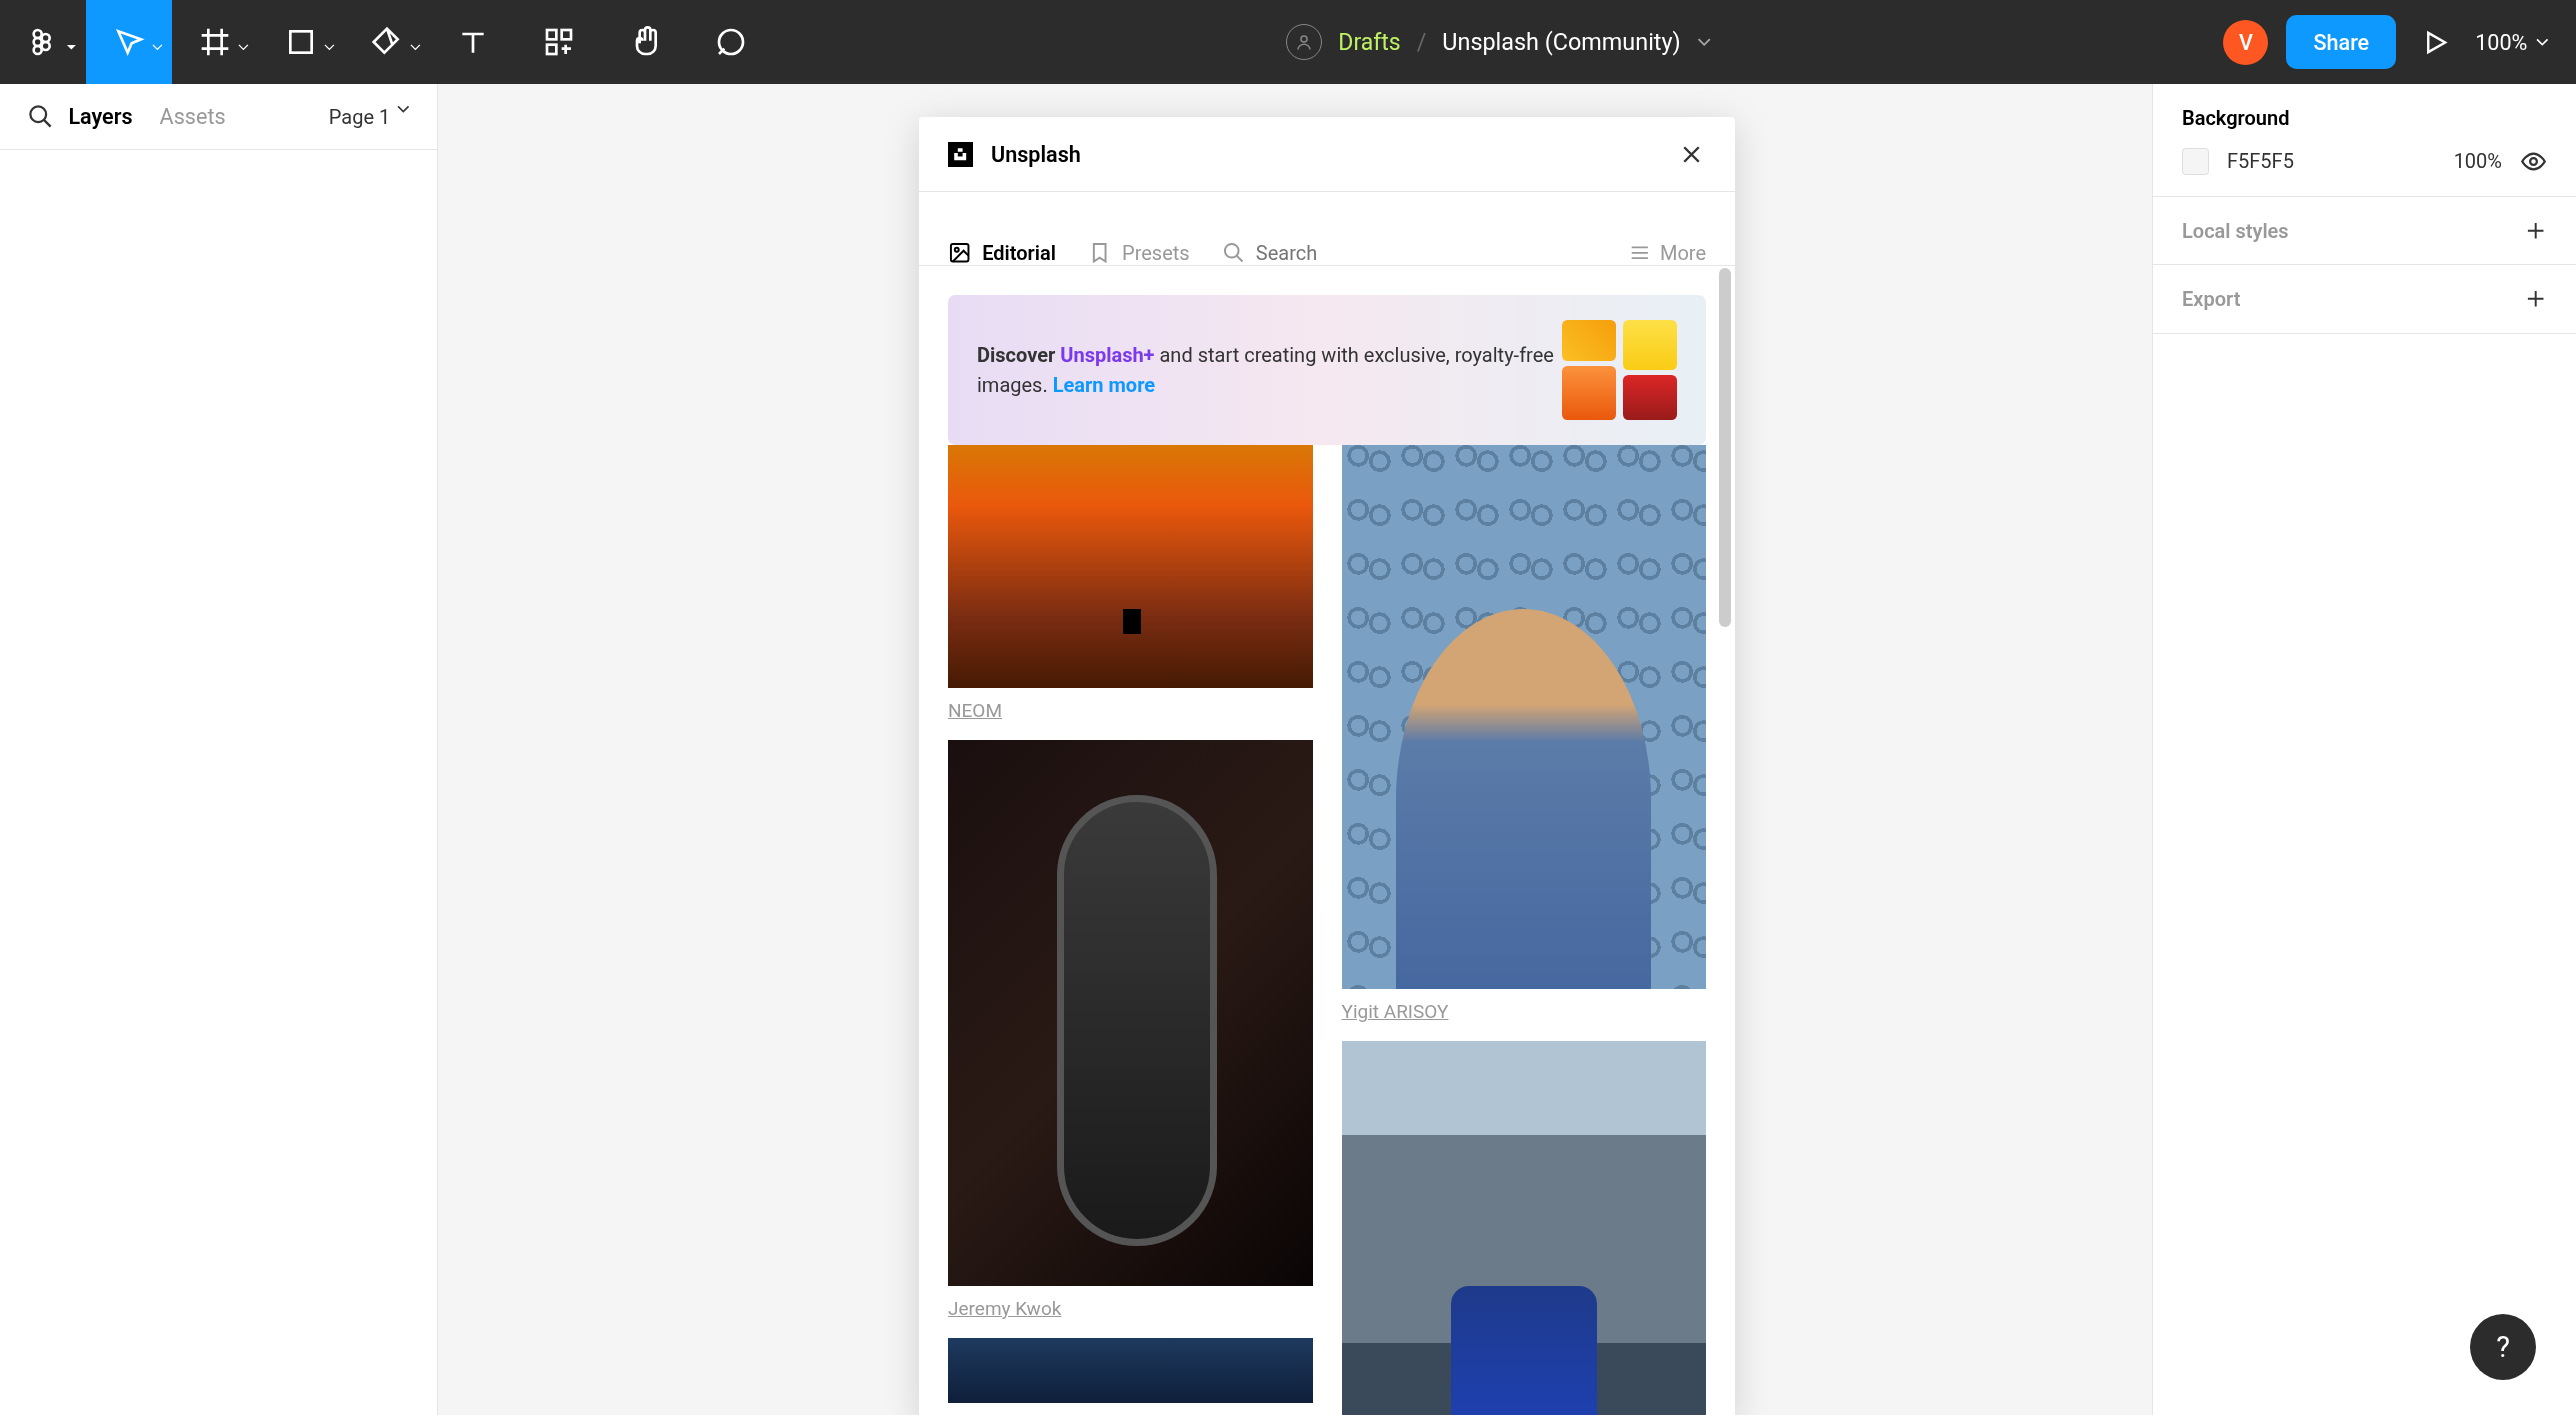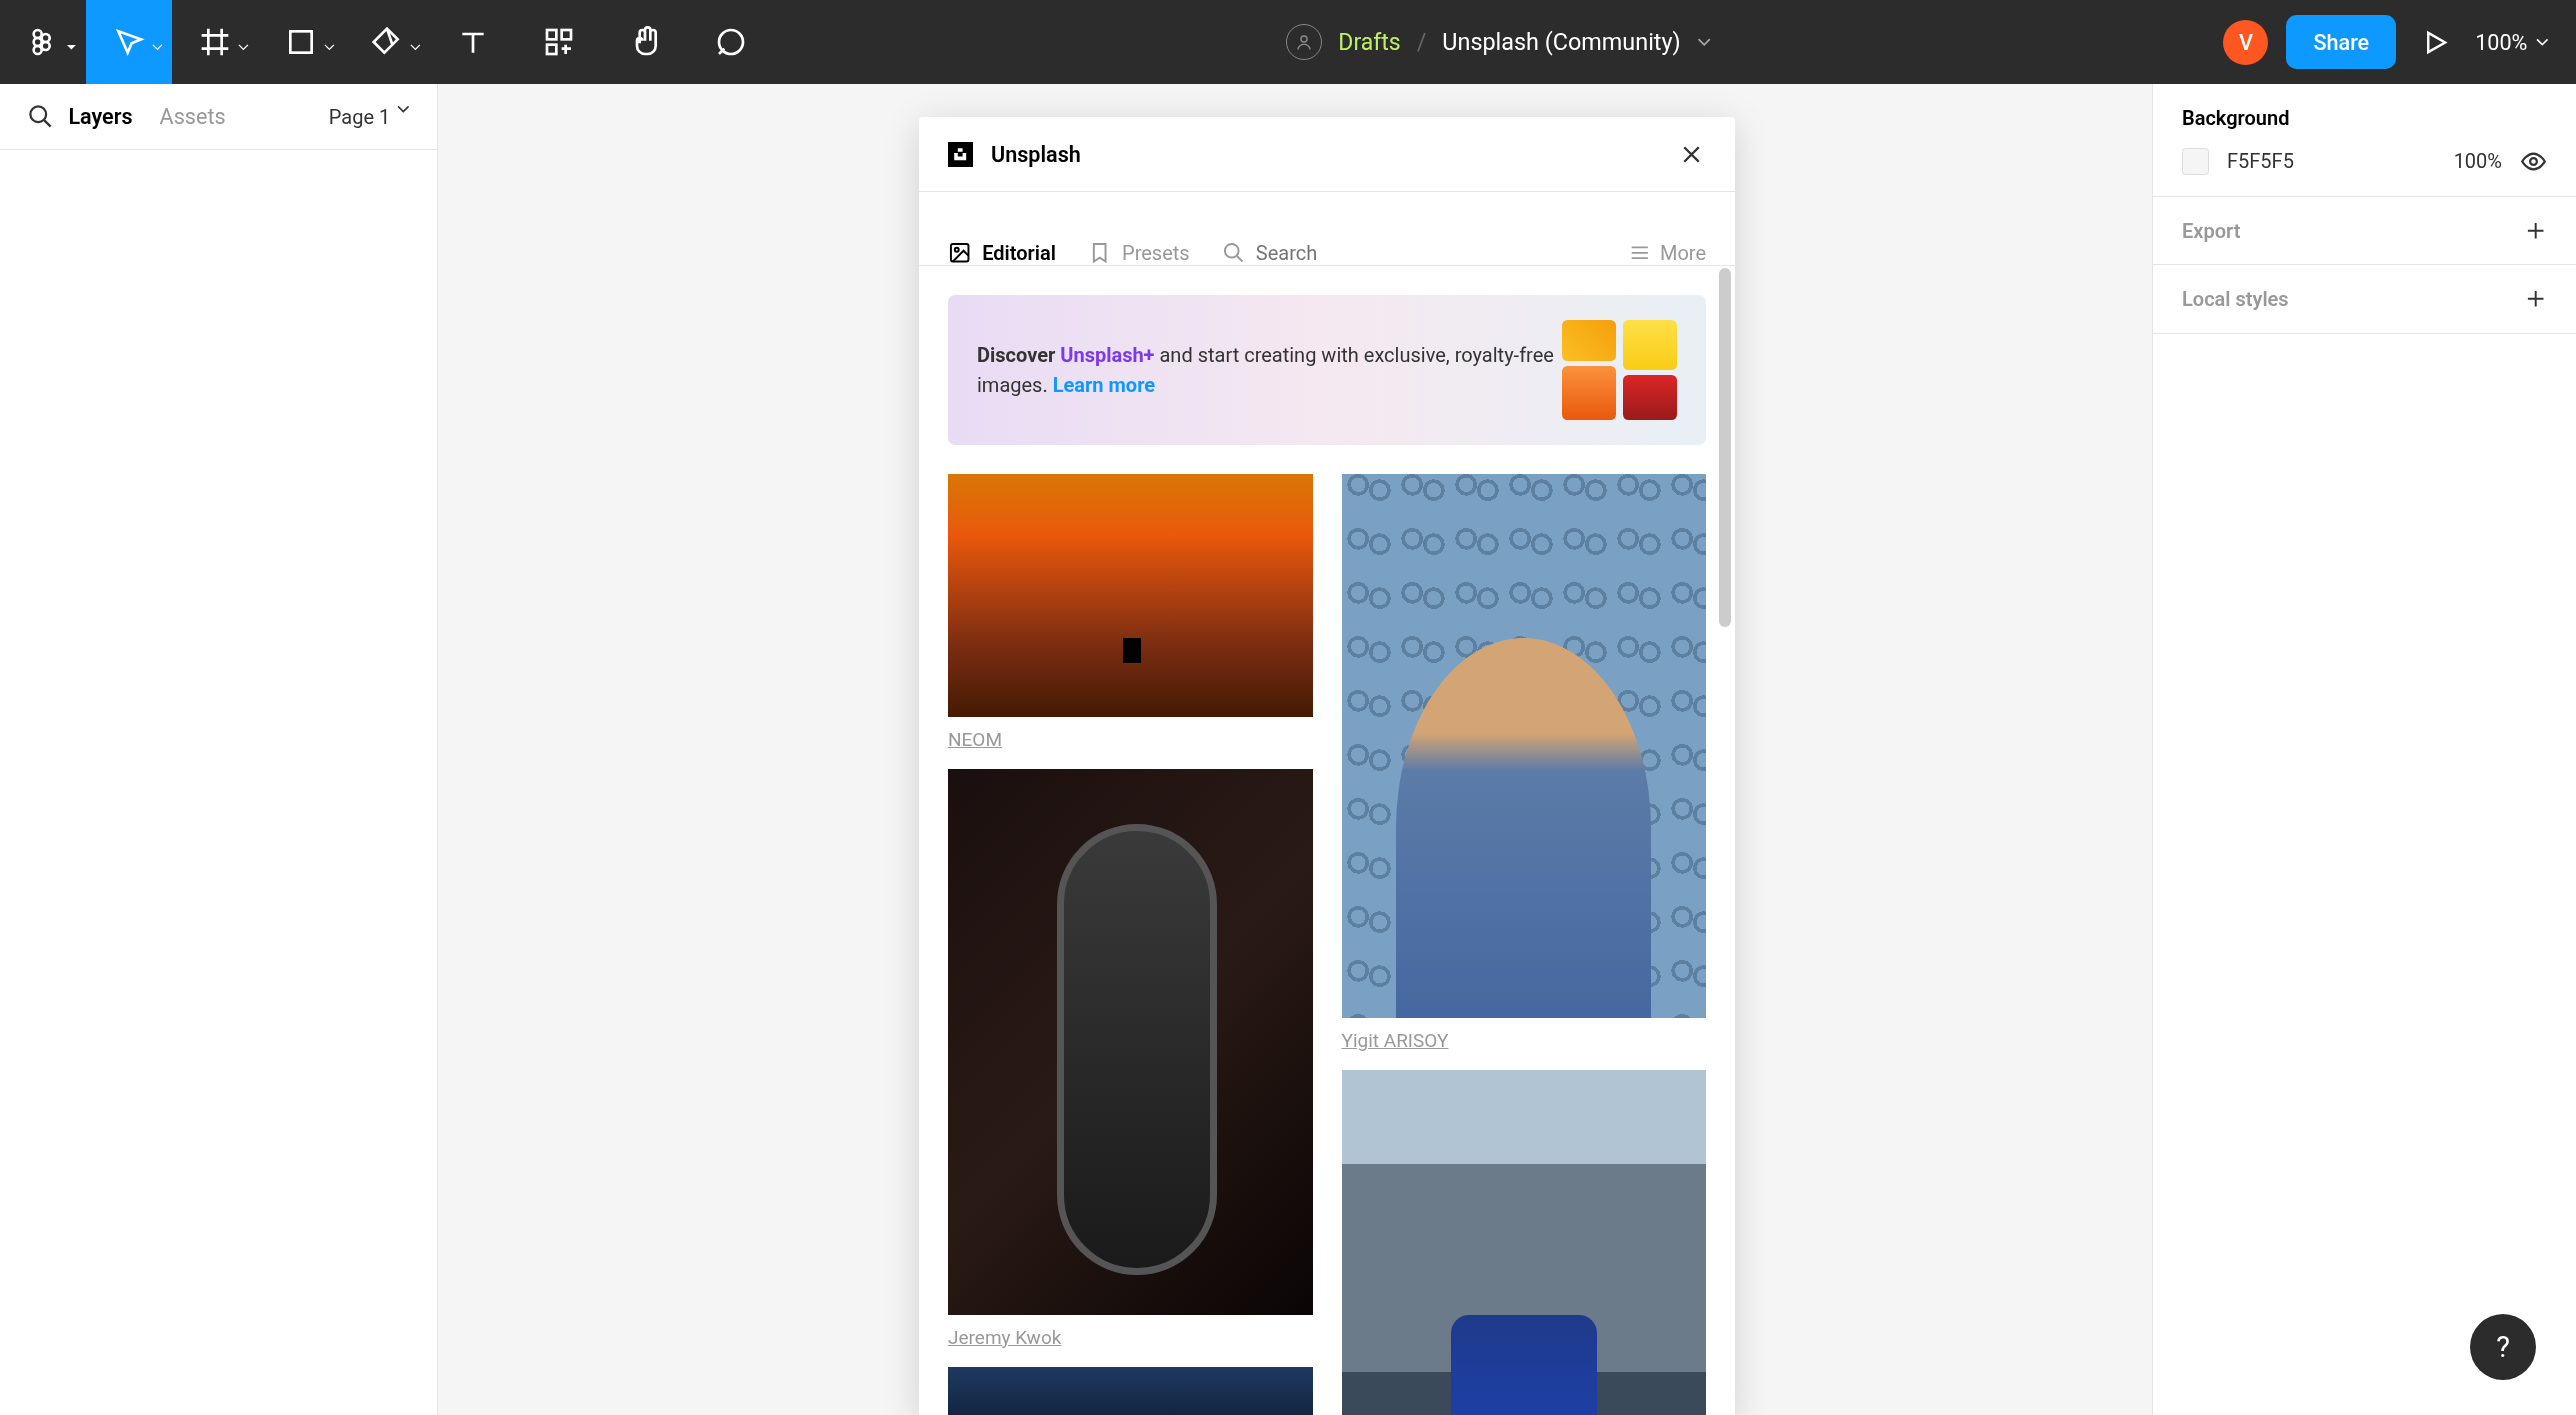--- a/index.html
+++ b/index.html
@@ -68,21 +68,21 @@
 .plugin-tab { display: flex; align-items: center; gap: 10.8px; font-size: 20px; cursor: pointer; }
 .plugin-tab.active { font-weight: 600; color: #000; }
 .plugin-tab.inactive { color: #999; }
 .plugin-tab svg { width: 23.4px; height: 23.4px; }
 .search-input { border: none; font-size: 20px; color: #999; outline: none; background: transparent; }
 .more-btn { margin-left: auto; display: flex; align-items: center; gap: 9px; color: #999; font-size: 20px; }
 
 .plugin-content { flex: 1; overflow-y: auto; padding: 29px; position: relative; }
 .plugin-scrollbar { position: absolute; top: 151px; right: 3.6px; width: 12.6px; height: 359px; background: #ccc; border-radius: 6.3px; }
 
-.promo-banner { background: linear-gradient(90deg, #e8dcf5 0%, #f5e8f0 50%, #e8f0f5 100%); border-radius: 7.2px; padding: 25px 29px; display: flex; align-items: center; margin-bottom: 29px; }
+.promo-banner { background: linear-gradient(90deg, #e8dcf5 0%, #f5e8f0 50%, #e8f0f5 100%); border-radius: 7.2px; padding: 25px 29px; display: flex; align-items: center; }
 .promo-text { font-size: 20px; line-height: 1.5; color: #333; flex: 1; }
 .promo-text b { font-weight: 700; }
 .promo-link { color: #7c3aed; font-weight: 700; }
 .promo-link-blue { color: #0d99ff; font-weight: 700; }
 .promo-imgs { display: flex; gap: 7.2px; }
 .promo-img { width: 54px; height: 72px; border-radius: 5.4px; }
 
 .gallery { display: flex; gap: 29px; }
 .gallery-col { flex: 1; display: flex; flex-direction: column; gap: 18px; }
 .gallery-item { display: flex; flex-direction: column; gap: 10.8px; }
@@ -236,27 +236,27 @@
       <div class="color-swatch"></div>
       <span class="color-hex">F5F5F5</span>
       <span class="color-opacity">100%</span>
       <svg class="eye-icon" viewBox="0 0 24 24" fill="none" stroke="currentColor" stroke-width="2">
           <path d="M2 12s4-7 10-7 10 7 10 7-4 7-10 7-10-7-10-7z"></path>
           <circle cx="12" cy="12" r="3"></circle>
         </svg>
     </div>
   </div>
   <div class="section-row">
-    <span class="section-label">Export</span>
+    <span class="section-label">Local styles</span>
     <svg class="plus-icon" viewBox="0 0 24 24" fill="none" stroke="currentColor" stroke-width="2">
         <path d="M12 4v16M4 12h16"></path>
       </svg>
   </div>
   <div class="section-row">
-    <span class="section-label">Local styles</span>
+    <span class="section-label">Export</span>
     <svg class="plus-icon" viewBox="0 0 24 24" fill="none" stroke="currentColor" stroke-width="2">
         <path d="M12 4v16M4 12h16"></path>
       </svg>
   </div>
 </div>
 
 <div class="canvas"></div>
 
 <div class="plugin-window">
   <div class="plugin-header">

